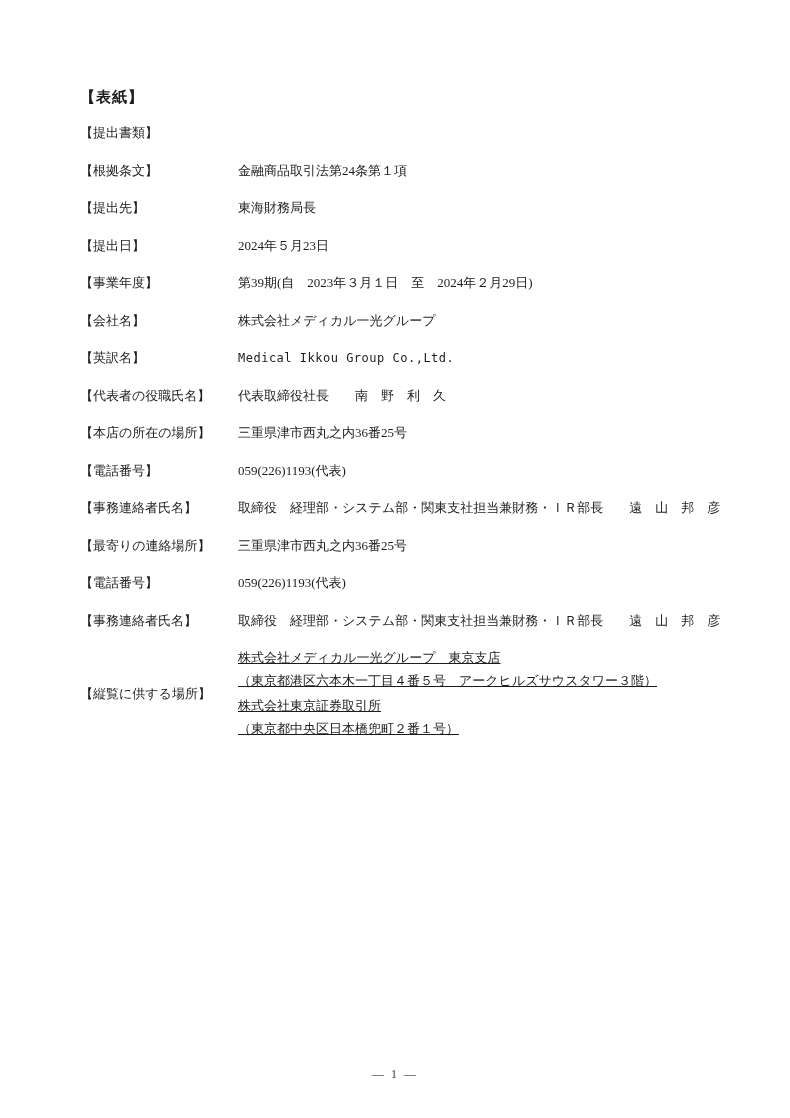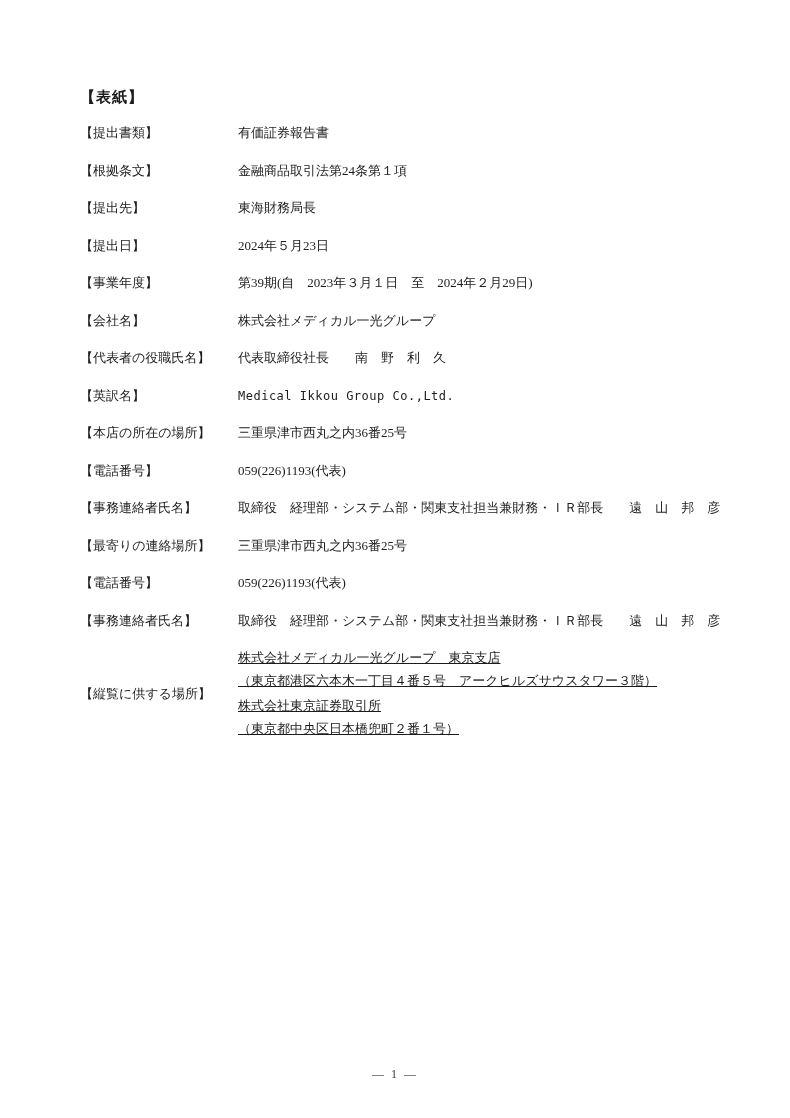--- a/index.html
+++ b/index.html
@@ -77,21 +77,20 @@
 </style>
 </head>
 <body>
 
 <div class="page">
   <h1 class="doc-title">【表紙】</h1>
 
   <div class="rows" id="rows">
       <div class="row">
         <span class="label">【提出書類】</span>
-        <div class="value">有価証券報告書</div>
       </div>
       <div class="row">
         <span class="label">【根拠条文】</span>
         <div class="value">金融商品取引法第24条第１項</div>
       </div>
       <div class="row">
         <span class="label">【提出先】</span>
         <div class="value">東海財務局長</div>
       </div>
       <div class="row">
@@ -100,26 +99,26 @@
       </div>
       <div class="row">
         <span class="label">【事業年度】</span>
         <div class="value">第39期(自　2023年３月１日　至　2024年２月29日)</div>
       </div>
       <div class="row">
         <span class="label">【会社名】</span>
         <div class="value">株式会社メディカル一光グループ</div>
       </div>
       <div class="row">
+        <span class="label">【英訳名】</span>
+        <div class="value mono">Medical Ikkou Group Co.,Ltd.</div>
+      </div>
+      <div class="row">
         <span class="label">【代表者の役職氏名】</span>
         <div class="value">代表取締役社長　　南　野　利　久</div>
-      </div>
-      <div class="row">
-        <span class="label">【英訳名】</span>
-        <div class="value mono">Medical Ikkou Group Co.,Ltd.</div>
       </div>
       <div class="row">
         <span class="label">【本店の所在の場所】</span>
         <div class="value">三重県津市西丸之内36番25号</div>
       </div>
       <div class="row">
         <span class="label">【電話番号】</span>
         <div class="value">059(226)1193(代表)</div>
       </div>
       <div class="row">

